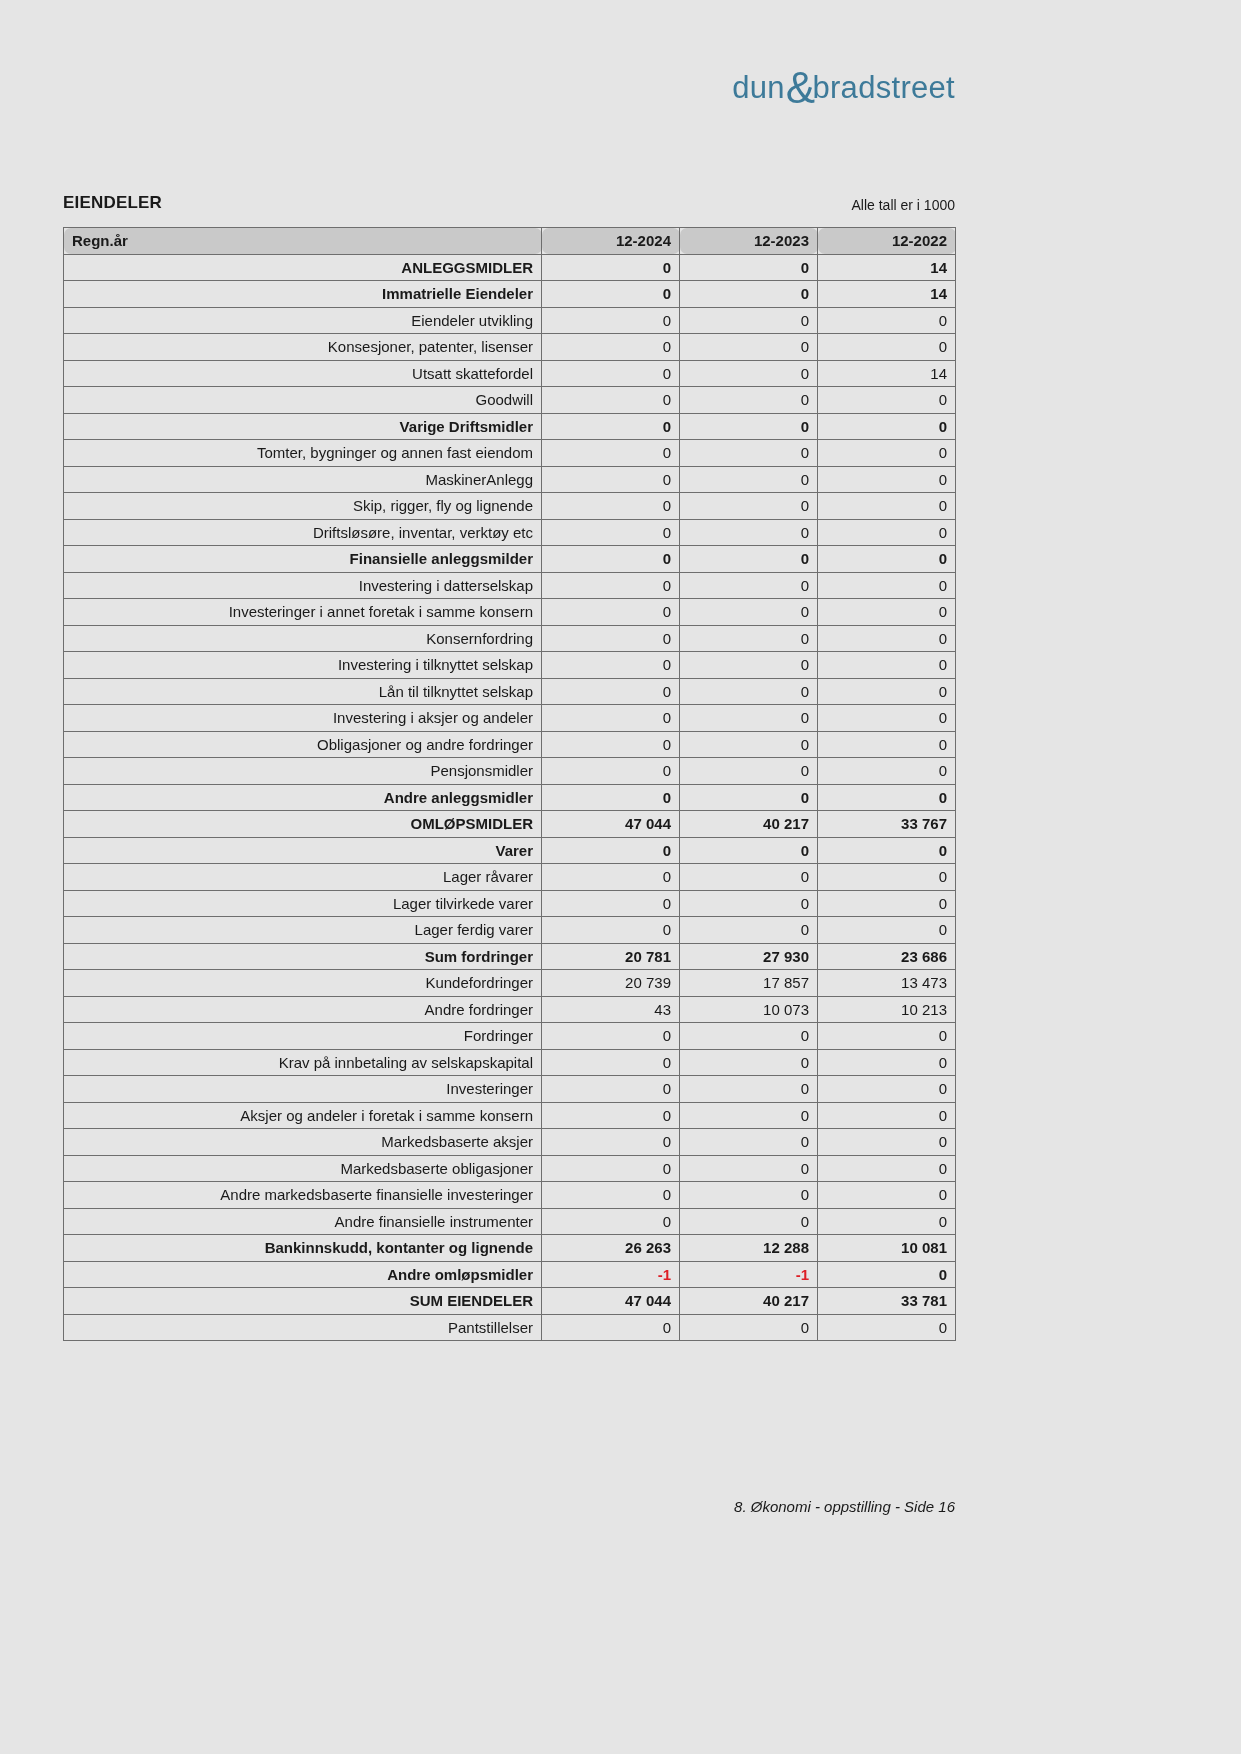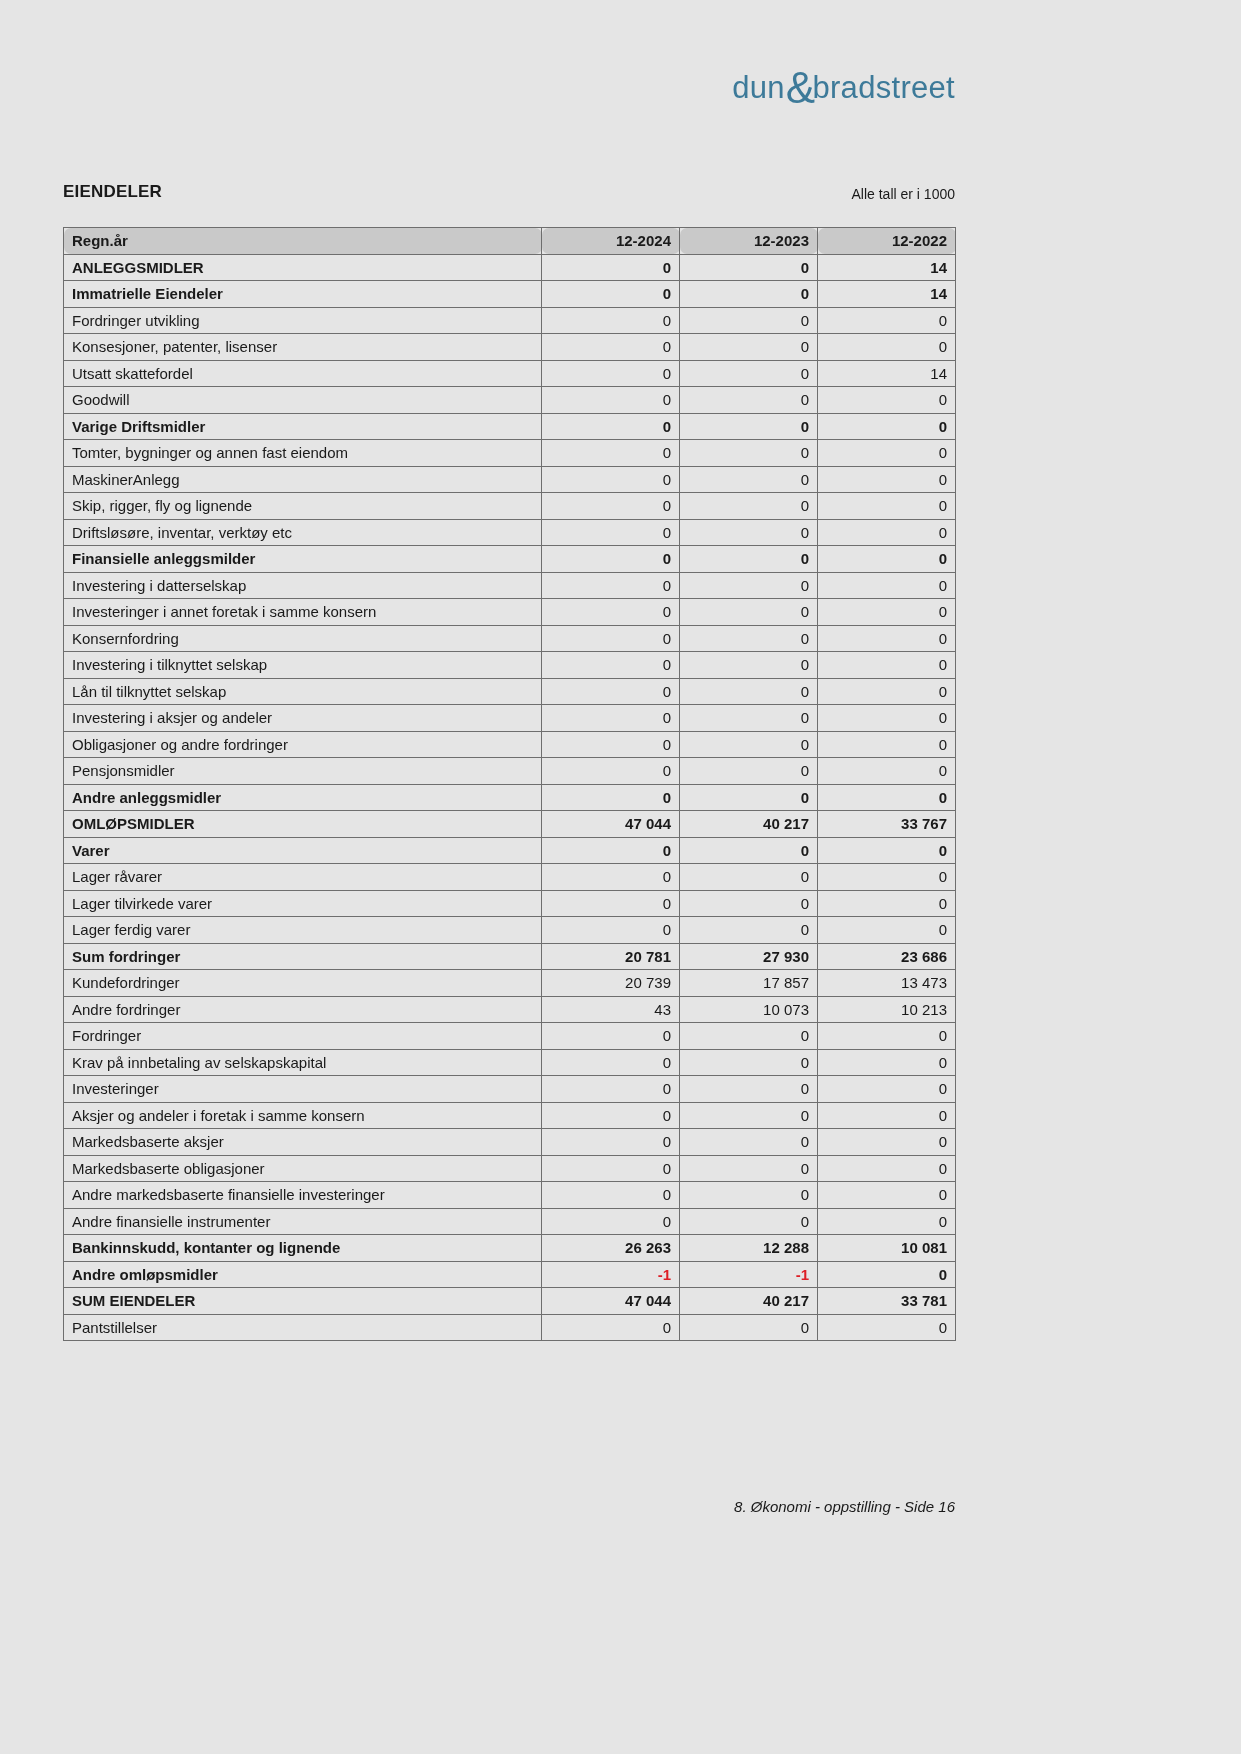--- a/index.html
+++ b/index.html
@@ -31,21 +31,21 @@
   .logo .amp {
     font-size: 44px;
     line-height: 0;
     vertical-align: -5px;
     margin: 0 -3px 0 1px;
     font-weight: 400;
   }
   
   .title-line {
     position: absolute;
-    top: 182px;
+    top: 193px;
     left: 63px;
     width: 892px;
     display: flex;
     justify-content: space-between;
     align-items: flex-end;
   }
   .page-title {
     font-size: 17px;
     font-weight: bold;
     letter-spacing: 0.2px;
@@ -69,21 +69,21 @@
     white-space: nowrap;
     overflow: hidden;
   }
   .assets-table thead th {
     background: var(--color-header-bg, #c9c9c9);
     font-weight: bold;
     border-radius: 7px;
   }
   .assets-table .label-col { width: 478px; text-align: left; }
   .assets-table .num { width: 138px; text-align: right; }
-  .assets-table td.label { text-align: left; }
+  .assets-table td.label { text-align: right; }
   .assets-table tr.bold td { font-weight: bold; }
   .assets-table td.neg { color: var(--color-negative, #dd1f26); }
   
   .footer {
     position: absolute;
     top: 1498px;
     left: 63px;
     width: 892px;
     text-align: right;
     font-size: 15px;
@@ -118,21 +118,21 @@
           <td class="num">0</td>
           <td class="num">14</td>
         </tr>
         <tr class="bold">
           <td class="label">Immatrielle Eiendeler</td>
           <td class="num">0</td>
           <td class="num">0</td>
           <td class="num">14</td>
         </tr>
         <tr>
-          <td class="label">Fordringer utvikling</td>
+          <td class="label">Eiendeler utvikling</td>
           <td class="num">0</td>
           <td class="num">0</td>
           <td class="num">0</td>
         </tr>
         <tr>
           <td class="label">Konsesjoner, patenter, lisenser</td>
           <td class="num">0</td>
           <td class="num">0</td>
           <td class="num">0</td>
         </tr>

